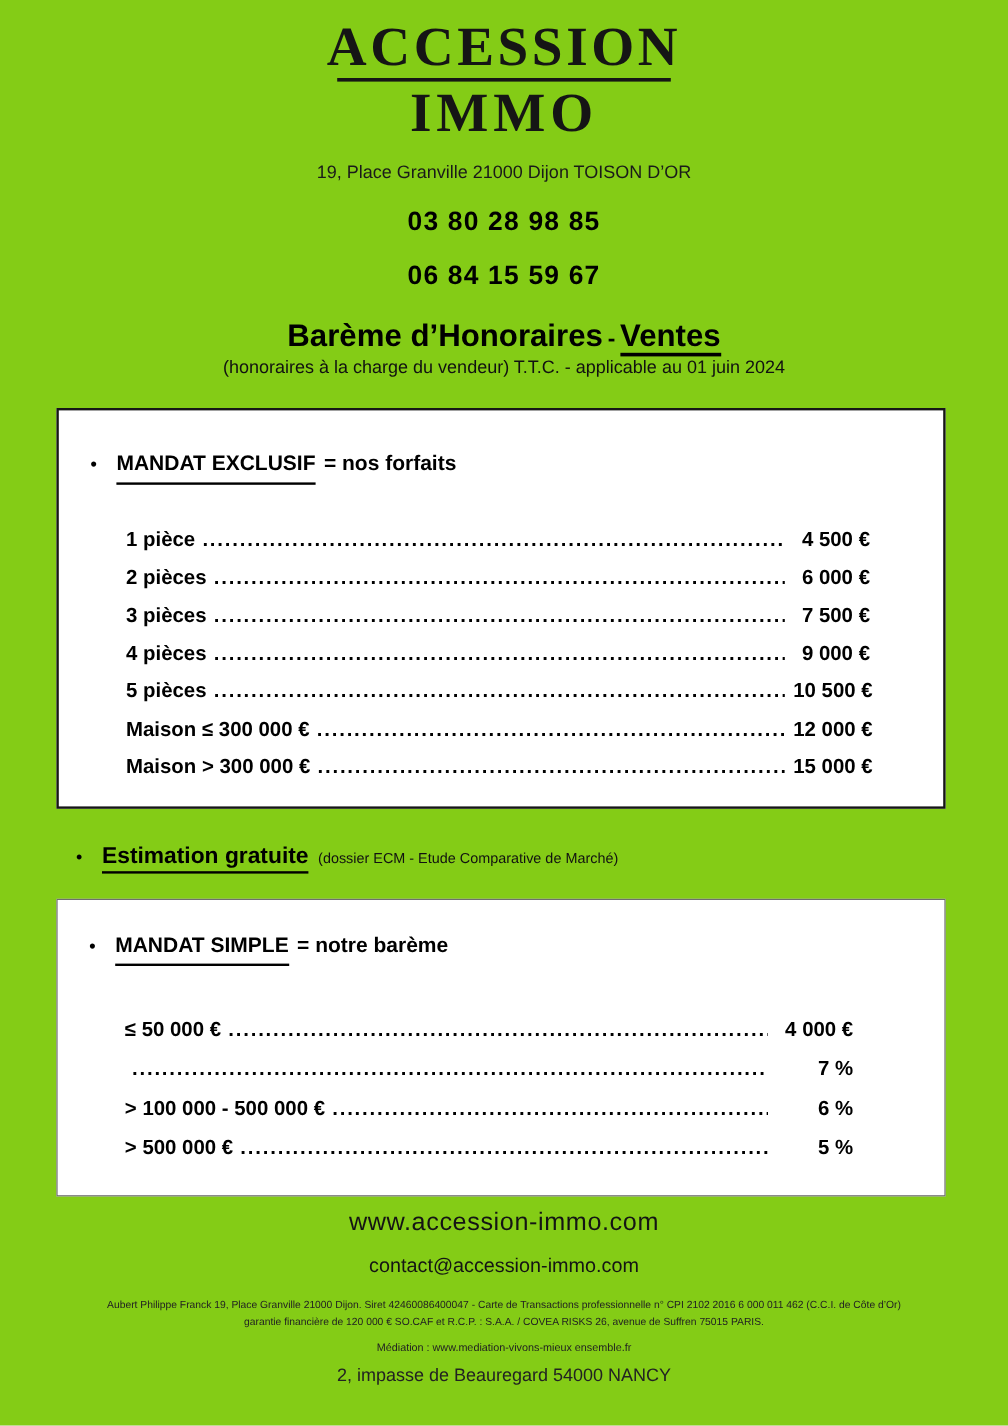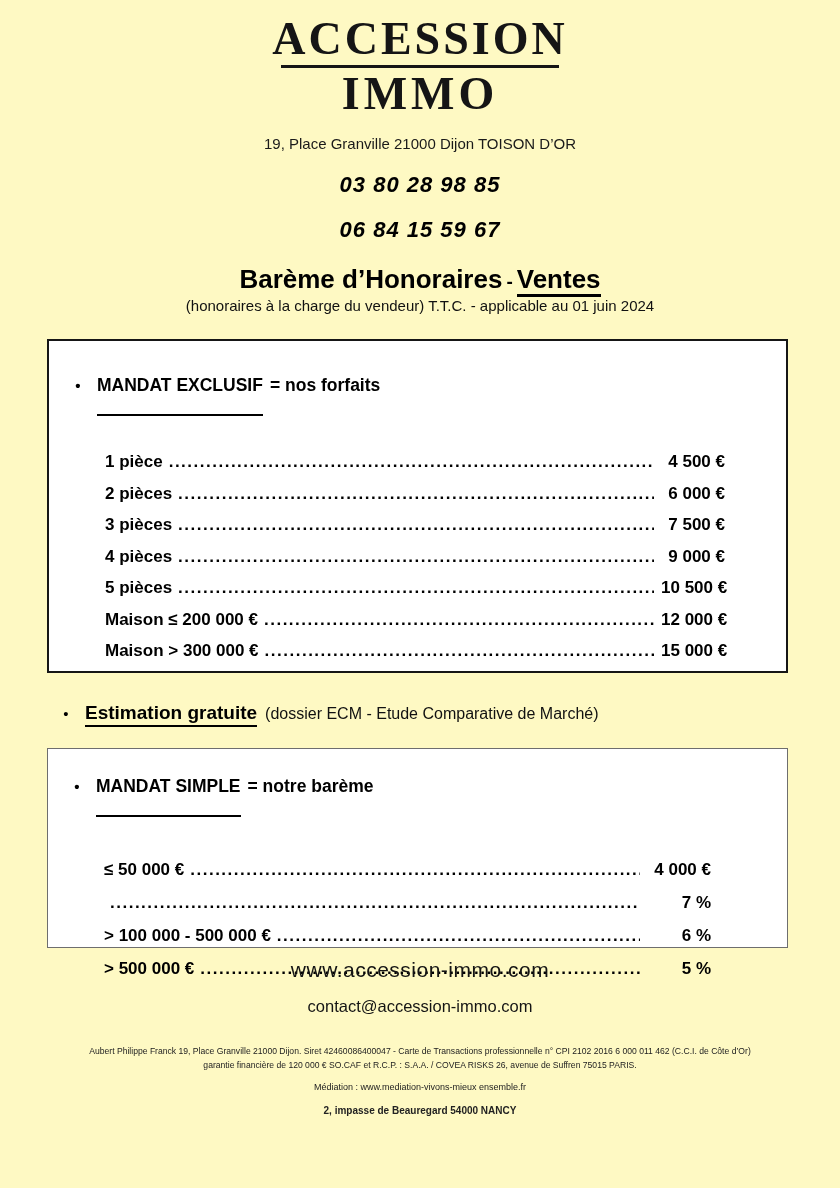--- a/index.html
+++ b/index.html
@@ -1,20 +1,20 @@
 <!DOCTYPE html>
 <html><head>
 <meta charset="utf-8">
 <style>
   html,body { margin:0; padding:0; background:#e8e8e8; }
   .page {
     position:relative;
     width:840px; height:1188px;
     margin:0 auto;
-    background:#fef9c3;
+    background:#84cc16;
     color:#000;
     font-family:"Liberation Sans", sans-serif;
     overflow:hidden;
     box-sizing:border-box;
   }
   .center { text-align:center; }
 
   
   .logo-accession {
     padding-top:14px;
@@ -25,49 +25,49 @@
   .logo-rule {
     width:278px; height:3px; background:#151515;
     margin:1px auto 2px auto;
   }
   .logo-immo {
     font-family:"Liberation Serif", serif;
     font-size:46px; font-weight:600; letter-spacing:4px;
     line-height:48px; color:#151515;
   }
   .address { margin-top:17px; font-size:15px; line-height:18px; color:#1a1a1a; }
-  .phone  { margin-top:19px; font-size:22px; font-weight:bold; line-height:26px; letter-spacing:1px;font-style:italic; }
+  .phone  { margin-top:19px; font-size:22px; font-weight:bold; line-height:26px; letter-spacing:1px; }
   .doc-title { margin-top:21px; font-size:26px; font-weight:bold; line-height:30px; }
   .doc-title .sep { font-size:19px; font-weight:bold; padding:0 4px; }
   .title-u {
     display:inline-block; border-bottom:3px solid #000; padding-bottom:1px; line-height:27px;
   }
   .subtitle { font-size:15px; line-height:18px; color:#111; }
 
   
   .fee-box {
     margin:0 52px 0 47px;
     box-sizing:border-box;
     background:#fff;
   }
   .box-exclusif { margin-top:24px; height:334px; border:2px solid #161616; }
-  .box-simple   { height:200px; border:1.5px solid #6e6e6e; }
+  .box-simple   { height:248px; border:1.5px solid #6e6e6e; }
 
   .box-heading {
     display:flex; align-items:baseline;
     font-size:17.5px; font-weight:bold; line-height:20px;
   }
   .box-exclusif .box-heading { padding:34px 0 0 10px; }
   .box-simple   .box-heading { padding:27px 0 0 10px; }
 
   .bullet { width:38px; text-align:center; font-size:15px; flex:0 0 38px; }
   .bullet::before { content:"\2022"; }
 
   .hu {
-    display:inline-block; border-bottom:2.5px solid #000; padding-bottom:19px;
+    display:inline-block; border-bottom:2.5px solid #000; padding-bottom:6px;
   }
   .heading-rest { margin-left:7px; }
 
   .fee-rows { margin-right:0; }
   .box-exclusif .fee-rows { margin-top:30px; }
   .box-simple   .fee-rows { margin-top:36px; }
 
   .fee-row {
     display:flex; align-items:flex-end;
     font-size:17px; font-weight:bold;
@@ -89,28 +89,28 @@
   
   .estimation {
     display:flex; align-items:baseline;
     margin:28px 0 21px 47px;
     font-size:19px; line-height:23px;
   }
   .estimation .eu {
     display:inline-block; font-weight:bold;
     border-bottom:2.5px solid #000; padding-bottom:1px;
   }
-  .estimation .erest { margin-left:8px; font-size:16px; color:#111; }
+  .estimation .erest { margin-left:8px; font-size:12px; color:#111; }
 
   
   .website { margin-top:10px; font-size:21px; line-height:24px; letter-spacing:0.5px; color:#141414; }
   .email   { margin-top:14px; font-size:16.5px; line-height:20px; color:#141414; }
-  .legal   { margin-top:29px; font-size:8.6px; line-height:13.5px; color:#222; padding:0 60px; }
+  .legal   { margin-top:16px; font-size:8.6px; line-height:13.5px; color:#222; padding:0 60px; }
   .mediation { margin-top:10px; font-size:9px; line-height:11px; color:#222; }
-  .mediation-address { margin-top:12px; font-size:10px; line-height:11px; color:#222;font-weight:bold; }
+  .mediation-address { margin-top:12px; font-size:15px; line-height:11px; color:#222; }
 </style>
 </head>
 <body>
 
 <div class="page">
 
   <div class="center logo-accession">ACCESSION</div>
   <div class="logo-rule"></div>
   <div class="center logo-immo">IMMO</div>
 
@@ -149,21 +149,21 @@
         <span class="label">4 pièces</span>
         <span class="dots"></span>
         <span class="value">9 000 €</span>
       </div>
       <div class="fee-row">
         <span class="label">5 pièces</span>
         <span class="dots"></span>
         <span class="value">10 500 €</span>
       </div>
       <div class="fee-row">
-        <span class="label">Maison ≤ 200 000 €</span>
+        <span class="label">Maison ≤ 300 000 €</span>
         <span class="dots"></span>
         <span class="value">12 000 €</span>
       </div>
       <div class="fee-row">
         <span class="label">Maison &gt; 300 000 €</span>
         <span class="dots"></span>
         <span class="value">15 000 €</span>
       </div>
     </div>
   </div>

